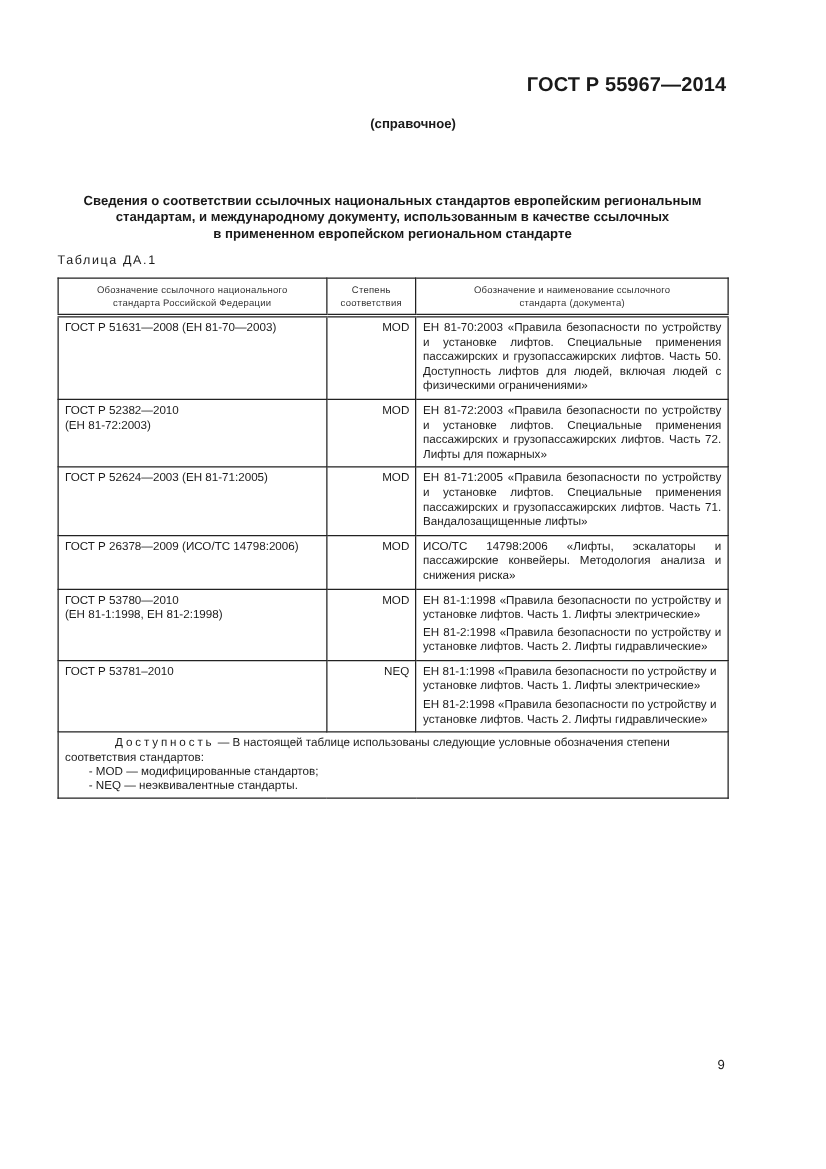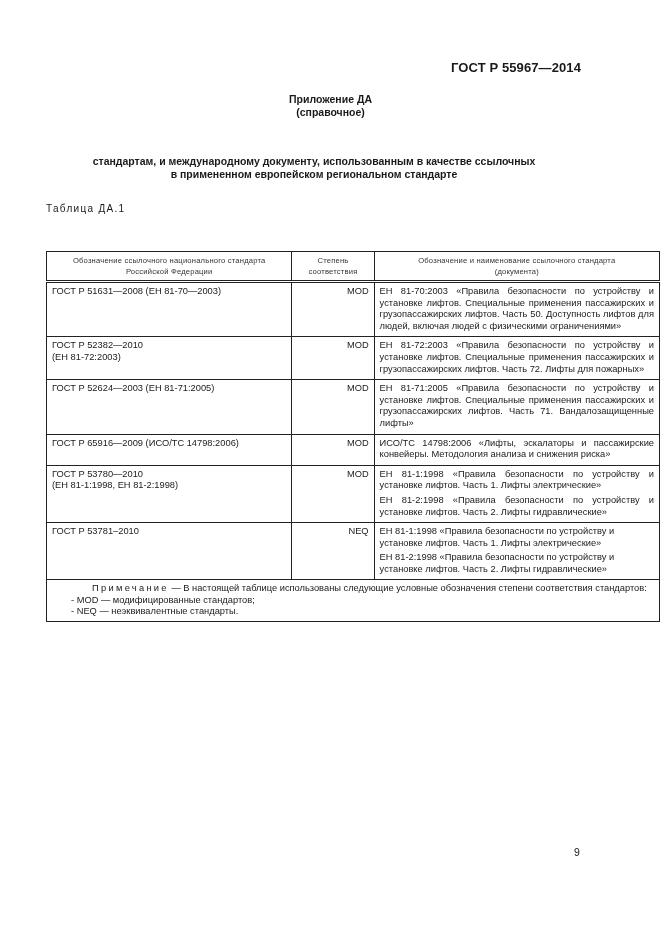--- a/index.html
+++ b/index.html
@@ -2,37 +2,37 @@
 <html><head>
 <meta charset="utf-8">
 <style>
   html, body { margin: 0; padding: 0; background: #ffffff; }
   body {
     width: 661px; height: 935px; position: relative; overflow: hidden;
     font-family: "Liberation Sans", sans-serif; color: #1a1a1a;
   }
   .doc-code {
     position: absolute; top: 60px; right: 80px;
-    font-weight: bold; font-size: 13px; letter-spacing: 0.1px;
+    font-weight: bold; font-size: 16px; letter-spacing: 0.1px;
   }
   .appendix {
     position: absolute; top: 93px; left: 0; width: 661px; text-align: center;
     font-weight: bold; font-size: 10.5px; line-height: 13px;
   }
   .heading {
     position: absolute; top: 155px; left: 46px; width: 536px; text-align: center;
     font-weight: bold; font-size: 10.5px; line-height: 13px;
   }
   .table-caption {
     position: absolute; top: 203px; left: 46px;
     font-size: 10px; letter-spacing: 1.3px;
   }
   table.main {
-    position: absolute; top: 222px; left: 46px; width: 614px;
-    border-collapse: collapse; font-size: 9.3px; line-height: 11.6px; margin-top: 29px;
+    position: absolute; top: 222px; left: 46px; width: 537px;
+    border-collapse: collapse; font-size: 9.3px; line-height: 11.6px;
   }
   table.main td, table.main th {
     border: 1.2px solid #222; vertical-align: top;
     padding: 3px 5px 4px 5px; font-weight: normal;
   }
   table.main th {
     font-size: 7.6px; line-height: 11px; color: #333; text-align: center;
     vertical-align: middle; padding: 3px 5px 3px 5px; letter-spacing: 0.2px;
     border-bottom: 3px double #222;
   }
@@ -53,25 +53,25 @@
   .page-num {
     position: absolute; top: 846px; left: 574px; font-size: 10.5px;
   }
 </style>
 </head>
 <body>
 
 <div class="doc-code">ГОСТ Р 55967—2014</div>
 
 <div class="appendix">
-  <div>Приложение ДА</div>
   <div>(справочное)</div>
 </div>
 
 <div class="heading">
+  <div>Сведения о соответствии ссылочных национальных стандартов европейским региональным</div>
   <div>стандартам, и международному документу, использованным в качестве ссылочных</div>
   <div>в примененном европейском региональном стандарте</div>
 </div>
 
 <div class="table-caption">Таблица ДА.1</div>
 
 <table class="main">
   <colgroup>
       <col class="c1">
       <col class="c2">
@@ -103,21 +103,21 @@
       </td>
     </tr>
     <tr>
       <td>ГОСТ Р 52624—2003 (ЕН 81-71:2005)</td>
       <td class="deg">MOD</td>
       <td class="desc">
         <span class="para">ЕН 81-71:2005 «Правила безопасности по устройству и установке лифтов. Специальные применения пассажирских и грузопассажирских лифтов. Часть 71. Вандалозащищенные лифты»</span>
       </td>
     </tr>
     <tr>
-      <td>ГОСТ Р 65916—2009 (ИСО/ТС 14798:2006)</td>
+      <td>ГОСТ Р 26378—2009 (ИСО/ТС 14798:2006)</td>
       <td class="deg">MOD</td>
       <td class="desc">
         <span class="para">ИСО/ТС 14798:2006 «Лифты, эскалаторы и пассажирские конвейеры. Методология анализа и снижения риска»</span>
       </td>
     </tr>
     <tr>
       <td>
         <span style="display:block">ГОСТ Р 53780—2010</span>
         <span style="display:block">(ЕН 81-1:1998, ЕН 81-2:1998)</span>
       </td>
@@ -130,21 +130,21 @@
     <tr>
       <td>ГОСТ Р 53781–2010</td>
       <td class="deg">NEQ</td>
       <td>
         <span class="para">ЕН 81-1:1998 «Правила безопасности по устройству и установке лифтов. Часть 1. Лифты электрические»</span>
         <span class="para">ЕН 81-2:1998 «Правила безопасности по устройству и установке лифтов. Часть 2. Лифты гидравлические»</span>
       </td>
     </tr>
     <tr>
       <td class="note" colspan="3">
-        <span class="note-first"><span class="note-label">Примечание</span><span> — В настоящей таблице использованы следующие условные обозначения степени соответствия стандартов:</span></span>
+        <span class="note-first"><span class="note-label">Доступность</span><span> — В настоящей таблице использованы следующие условные обозначения степени соответствия стандартов:</span></span>
         <span class="note-item">- MOD — модифицированные стандартов;</span>
         <span class="note-item">- NEQ — неэквивалентные стандарты.</span>
       </td>
     </tr>
   </tbody>
 </table>
 
 <div class="page-num">9</div>
 
 </body></html>

